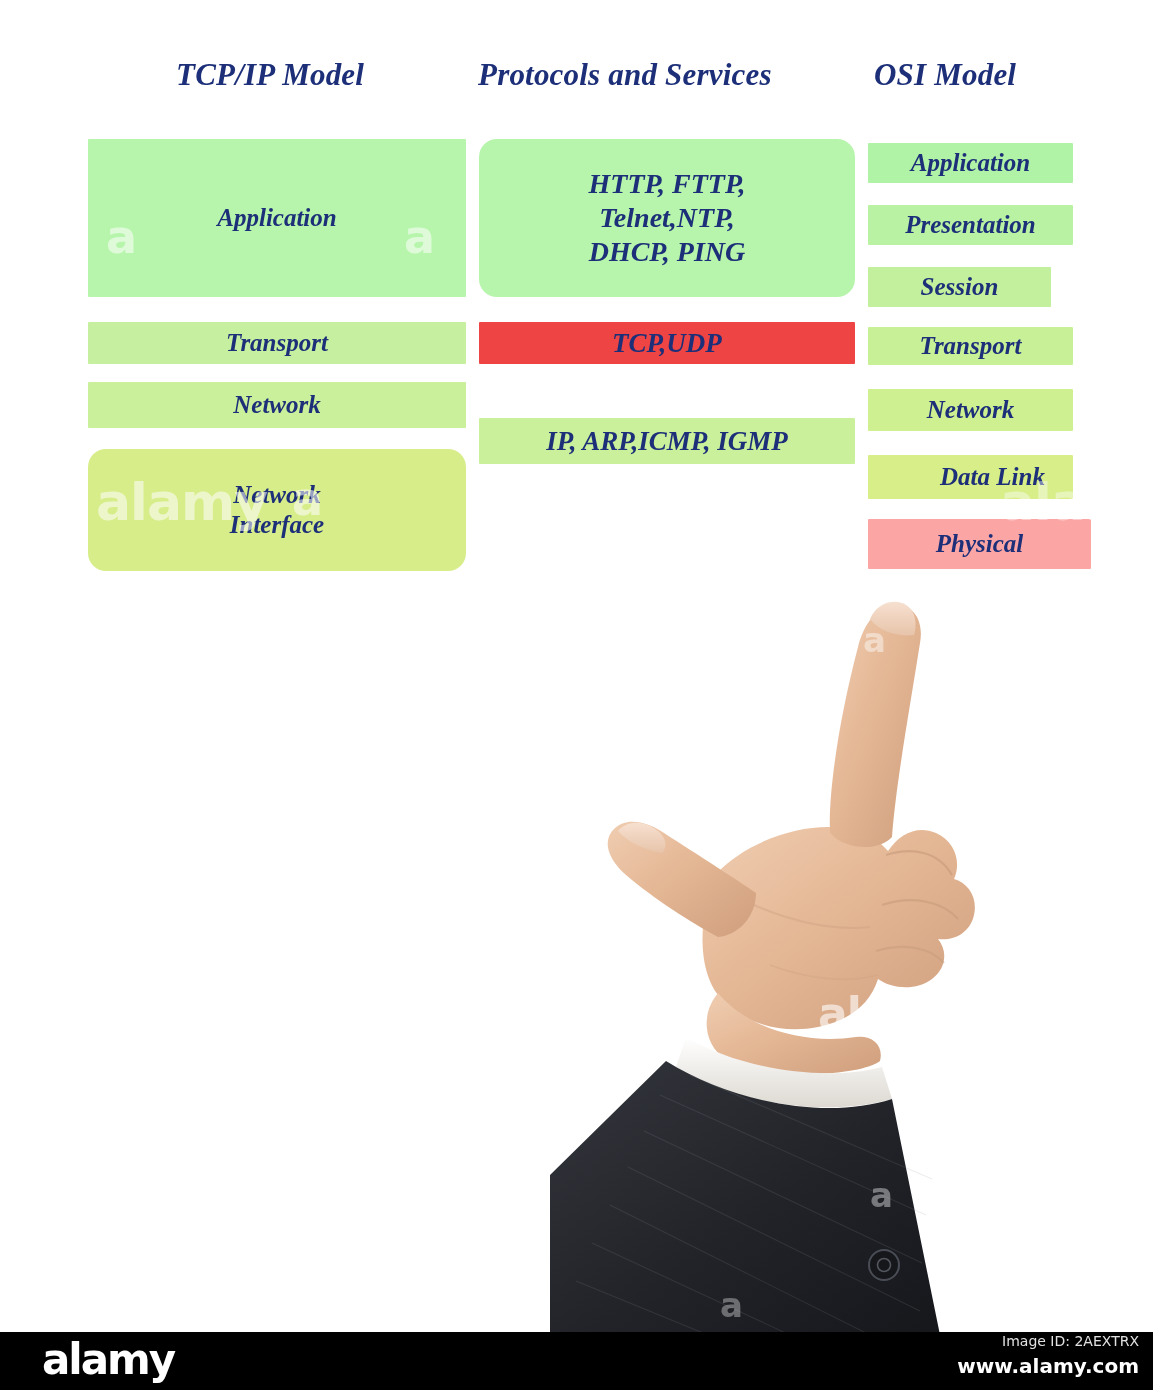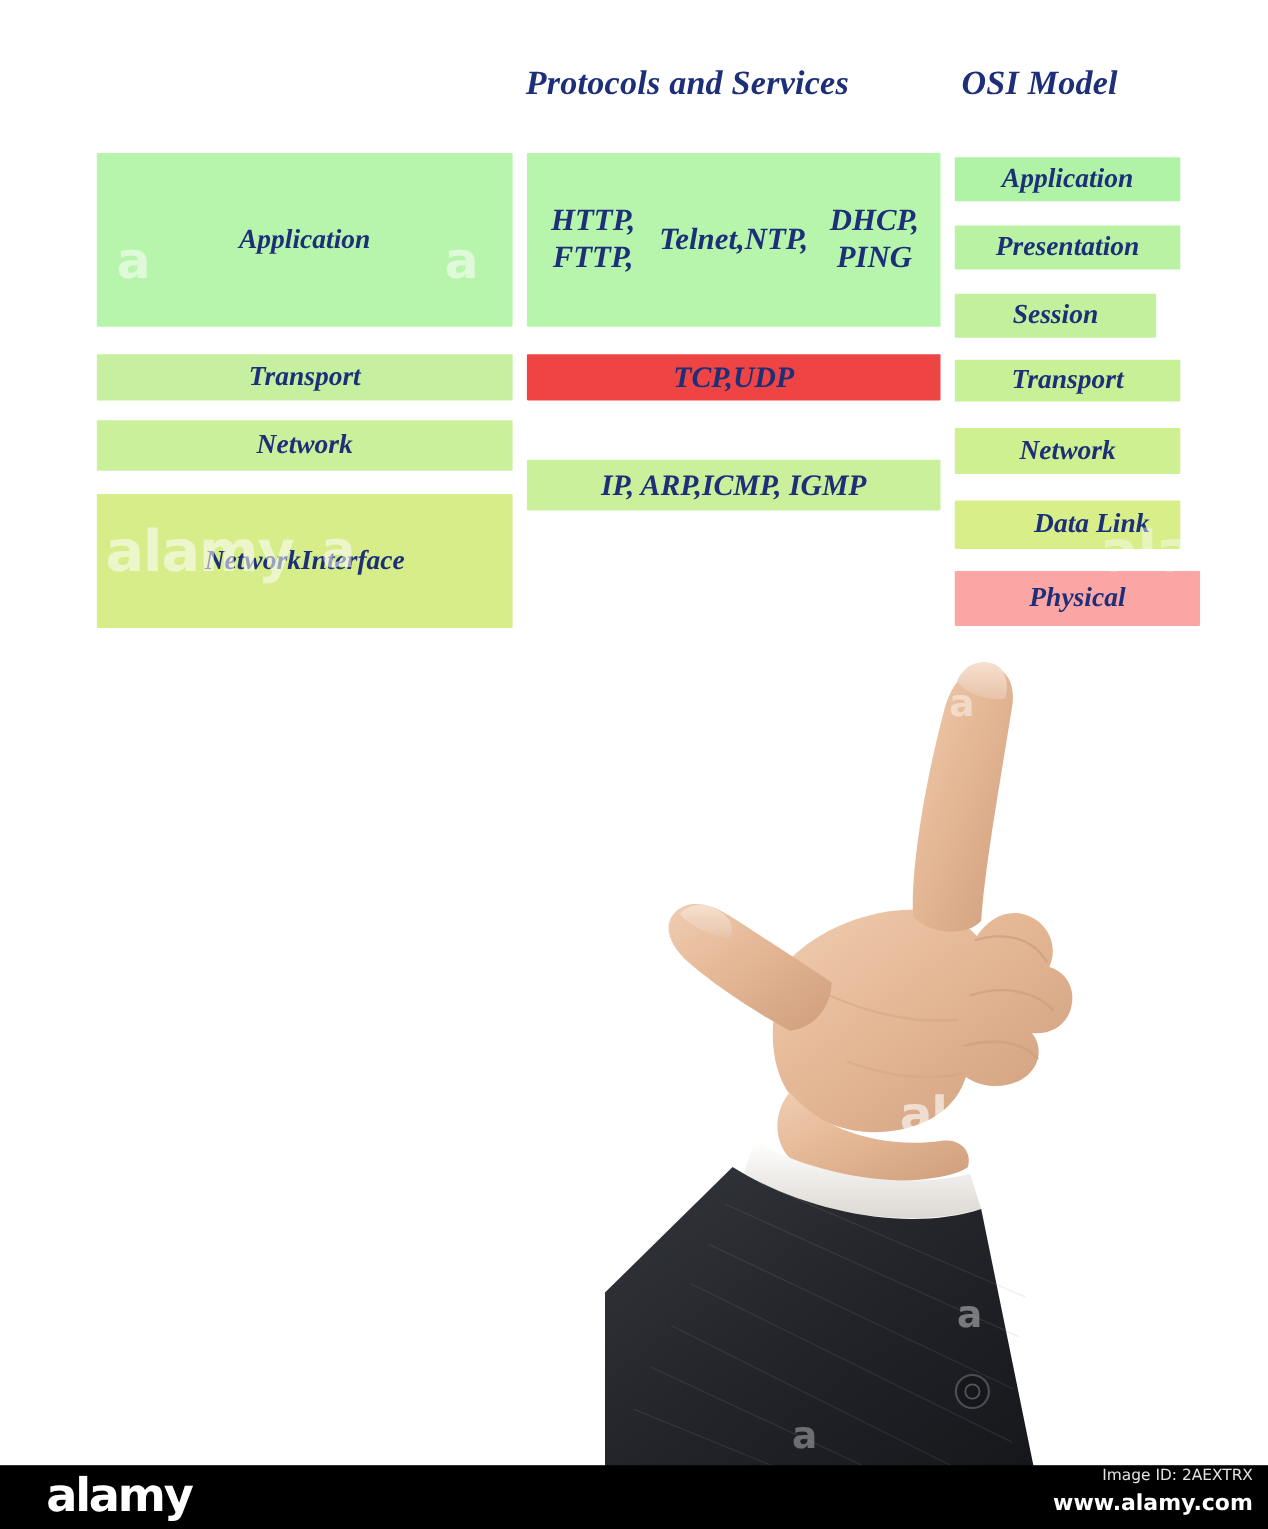--- a/index.html
+++ b/index.html
@@ -34,21 +34,21 @@
     align-items: center;
     justify-content: center;
     text-align: center;
     color: #1c2f78;
     font-style: italic;
     font-weight: bold;
     line-height: 1.22;
     font-size: 25px;
     border-radius: 1px;
   }
-  .lbox.multi { flex-direction: row; }
+  .lbox.multi { flex-direction: column; border-radius: 18px; }
 
   
   #c1-application     { left: 88px;  top: 139px; width: 378px; height: 158px; background:#b6f5ab; }
   #c1-transport       { left: 88px;  top: 322px; width: 378px; height: 42px;  background:#c6f0a0; }
   #c1-network         { left: 88px;  top: 382px; width: 378px; height: 46px;  background:#caf09b; }
   #c1-network-iface   { left: 88px;  top: 449px; width: 378px; height: 122px; background:#d7ed8a; }
 
   
   #c2-app-proto       { left: 479px; top: 139px; width: 376px; height: 158px; background:#b6f5ab; font-size: 28px; }
   #c2-transport-proto { left: 479px; top: 322px; width: 376px; height: 42px;  background:#ef4444; font-size: 27px; }
@@ -125,20 +125,21 @@
     color: #ffffff;
     font-family: "DejaVu Sans", sans-serif;
     font-weight: bold; font-size: 20px;
   }
 </style>
 </head>
 <body>
 
 <div id="stage">
 
+  <div class="col-header" id="hdr-tcpip">TCP/IP Model</div>
   <div class="col-header" id="hdr-proto">Protocols and Services</div>
   <div class="col-header" id="hdr-osi">OSI Model</div>
 
   <div class="lbox" id="c1-application">
     <span>Application</span>
   </div>
 
   <div class="lbox" id="c1-transport">
     <span>Transport</span>
   </div>

